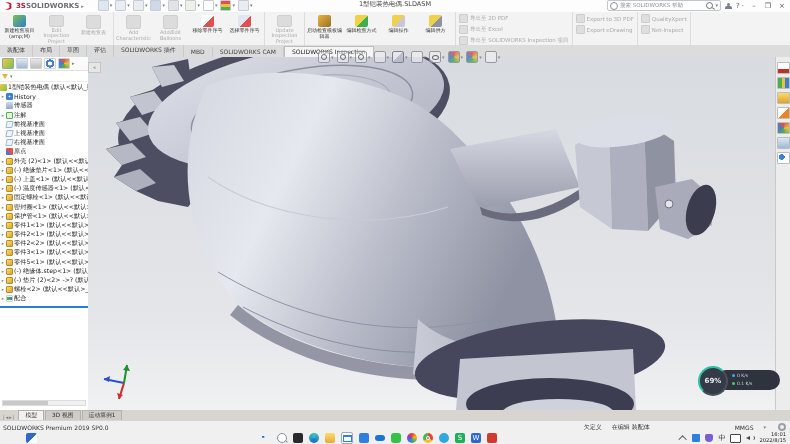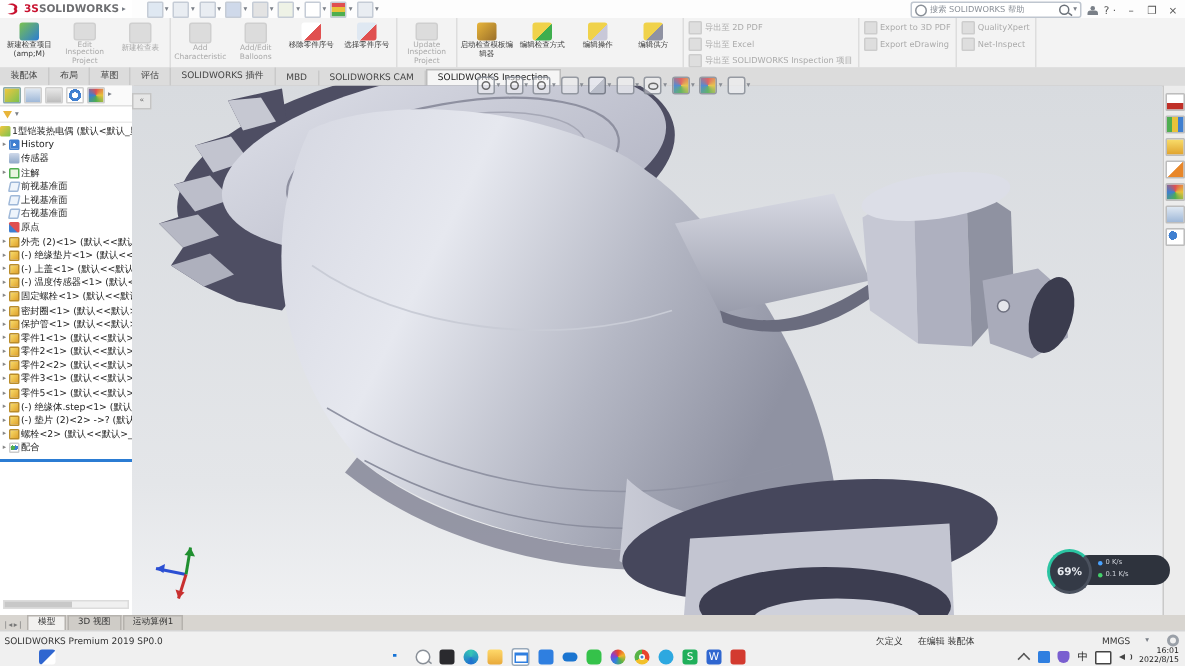--- a/index.html
+++ b/index.html
@@ -1,21 +1,21 @@
 <!DOCTYPE html>
 <html><head>
 <meta charset="utf-8">
 <style>
   html,body{margin:0;padding:0;}
   body{width:790px;height:444px;position:relative;overflow:hidden;
        font-family:"DejaVu Sans",sans-serif;background:#f0f0f0;
        -webkit-font-smoothing:antialiased;}
   .abs{position:absolute;}
   
-  #titlebar{left:0;top:0;width:790px;height:12px;background:#fdfdfd;border-bottom:1px solid #e2e2e2;display:flex;align-items:flex-end;}
+  #titlebar{left:0;top:0;width:790px;height:12px;background:#fdfdfd;border-bottom:1px solid #e2e2e2;display:flex;align-items:flex-start;}
   #brand{display:flex;align-items:center;gap:2px;padding:0 4px;height:12px;background:#fff;}
   #brand .dslogo{width:10px;height:8px;}
   #brand .bname{font-size:7px;font-weight:bold;color:#c8102e;letter-spacing:0;}
   #brand .bname b{color:#6d6e71;}
   .qa{display:flex;align-items:center;gap:3px;margin-left:10px;}
   .qa-ic{display:flex;align-items:center;gap:1px;cursor:pointer;}
   .qi{width:9px;height:9px;border-radius:1px;background:#e9edf2;border:1px solid #c5ccd6;position:relative;}
   .qi-home{background:#dfe8f2;} .qi-save{background:#cfd9ea;} .qi-print{background:#e3e3e3;}
   .qi-undo{background:#eef2e6;} .qi-select{background:#fff;} .qi-rebuild{background:linear-gradient(#e05050 33%,#e8c23a 33% 66%,#4fae50 66%);}
   .caret{font-size:5px;color:#7a7f87;line-height:5px;}
@@ -188,20 +188,21 @@
       </span>
       <span class="qa-ic">
         <span class="qi qi-rebuild"></span>
         <span class="caret">▾</span>
       </span>
       <span class="qa-ic">
         <span class="qi qi-options"></span>
         <span class="caret">▾</span>
       </span>
     </div>
+  <div id="doc-title">1型铠装热电偶.SLDASM</div>
   <div id="tb-right">
     <div id="searchbox">
       <span class="sico"></span>
       <span class="stext">搜索 SOLIDWORKS 帮助</span>
       <span class="i-mag"></span>
       <span class="caret">▾</span>
     </div>
     <span class="person"></span>
     <span class="winbtn"><span>?</span> ·</span>
     <span class="winbtn">–</span>

